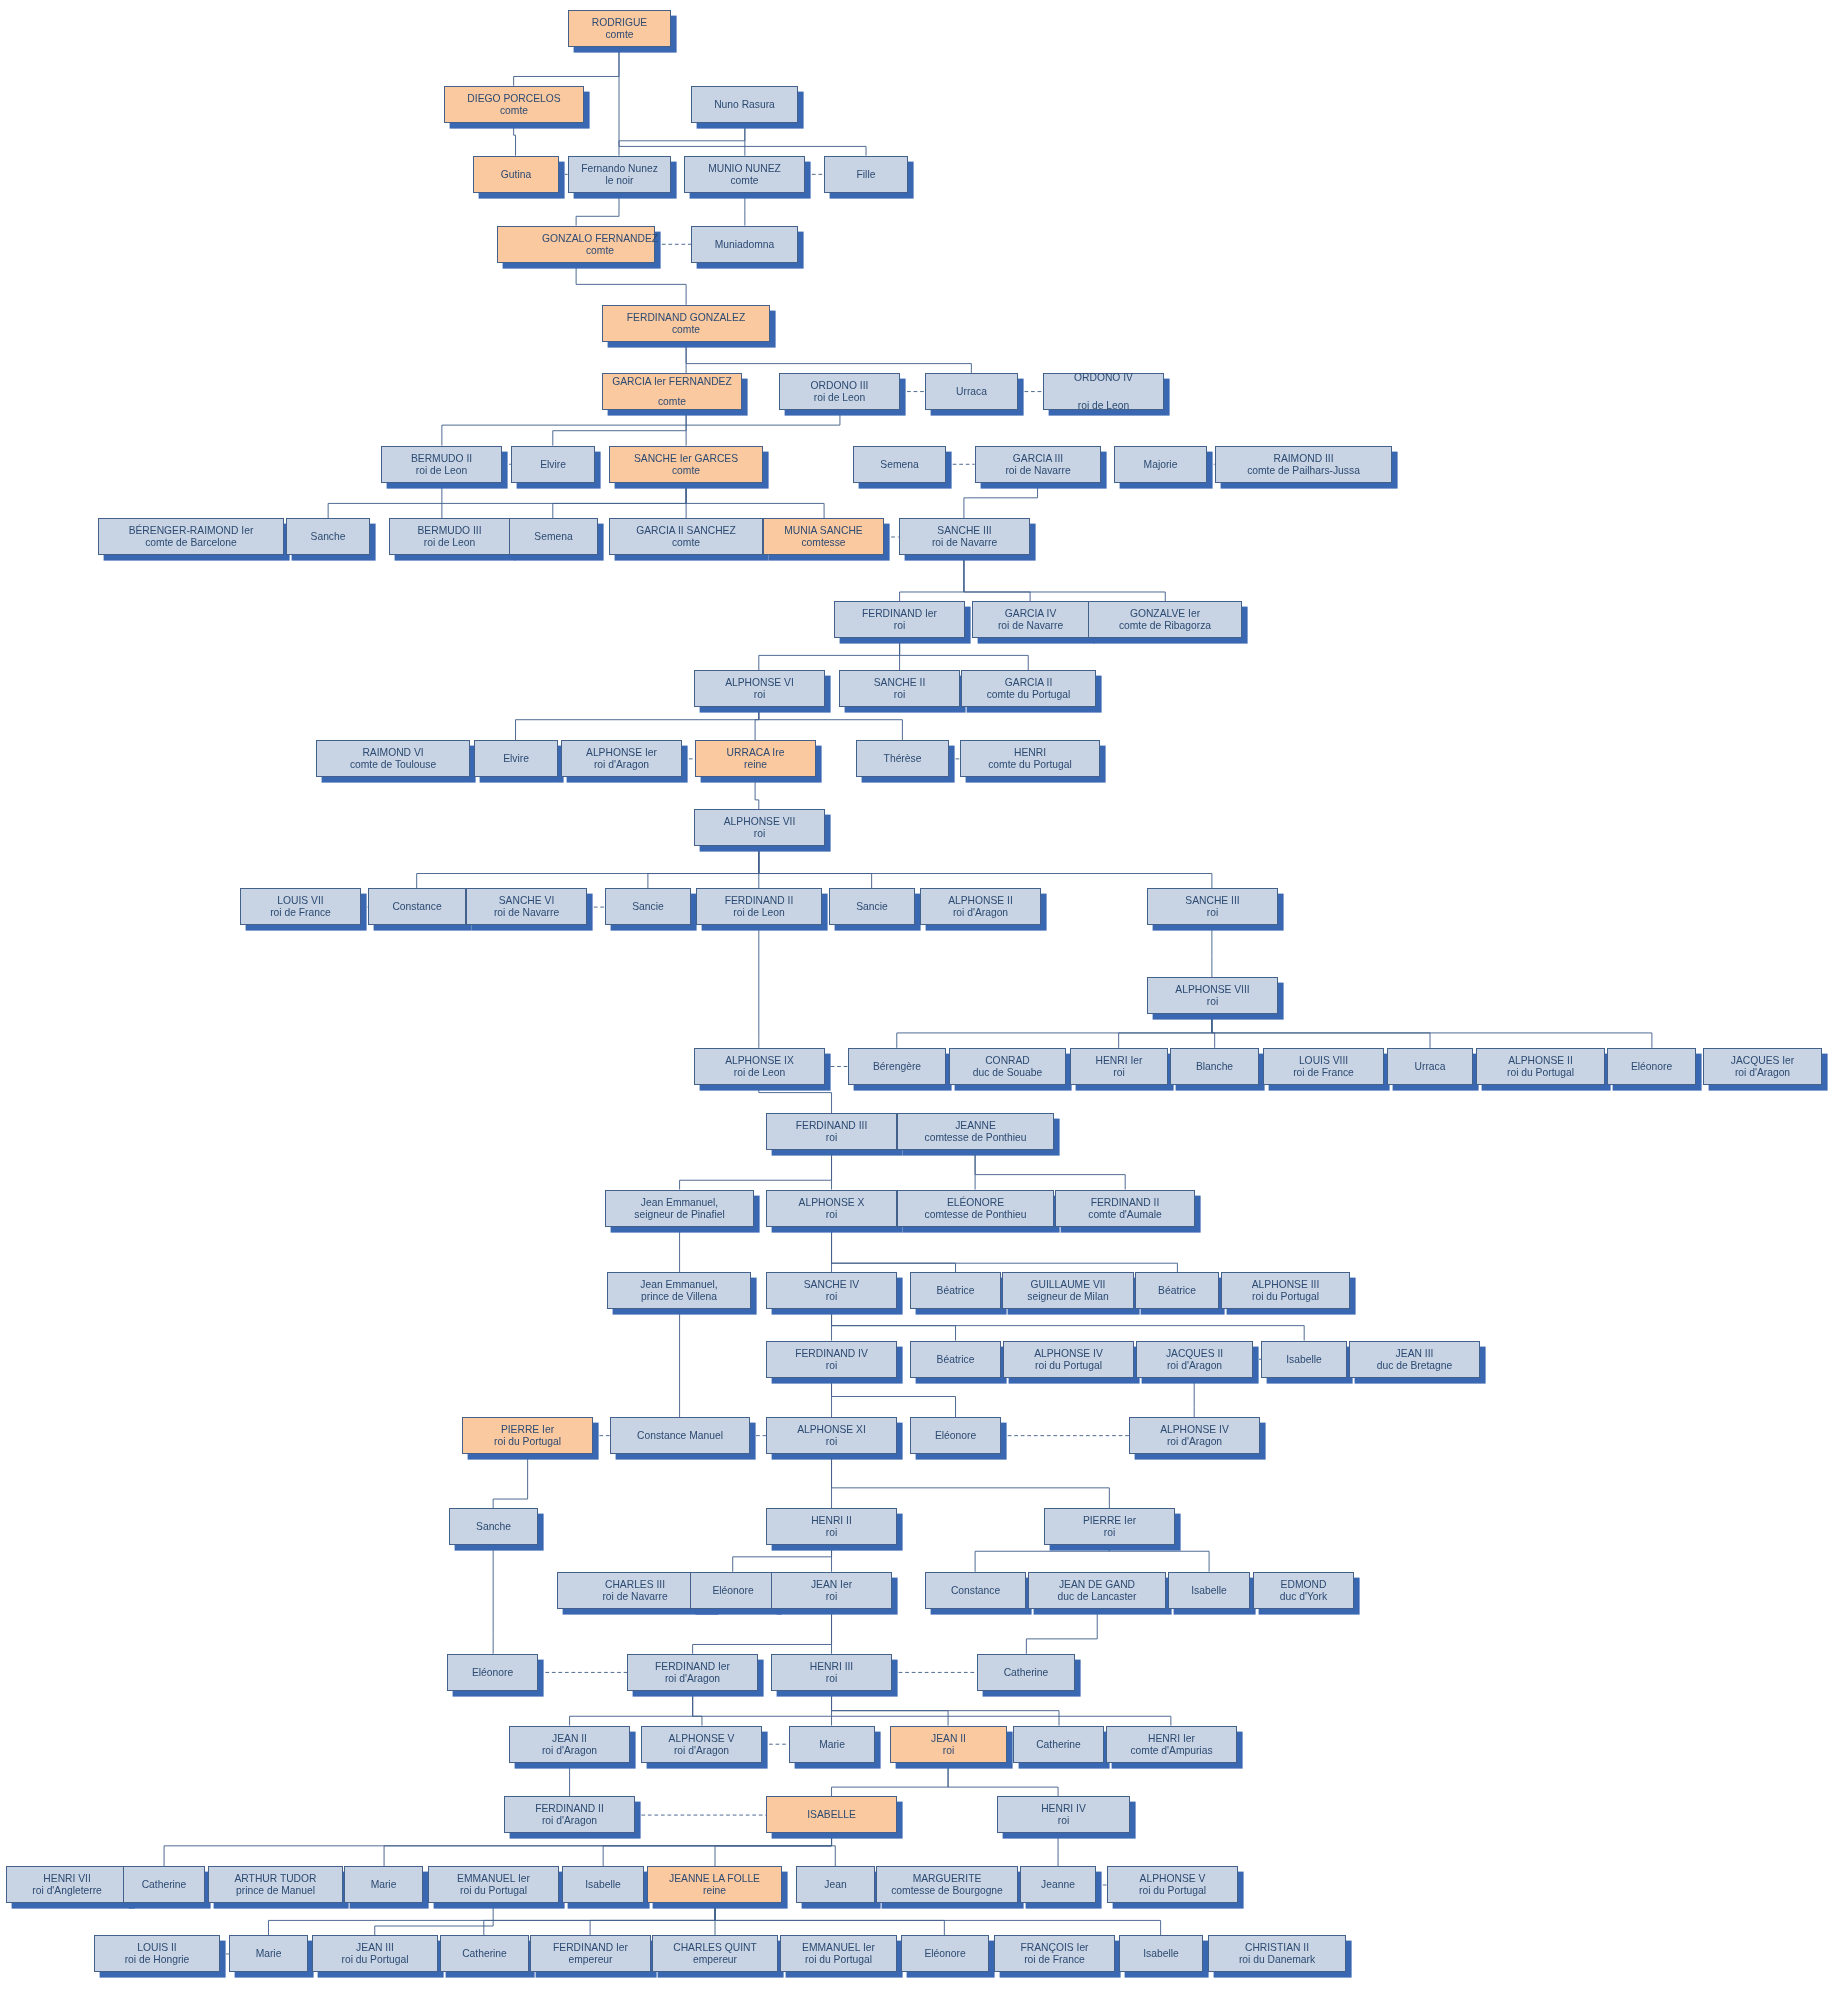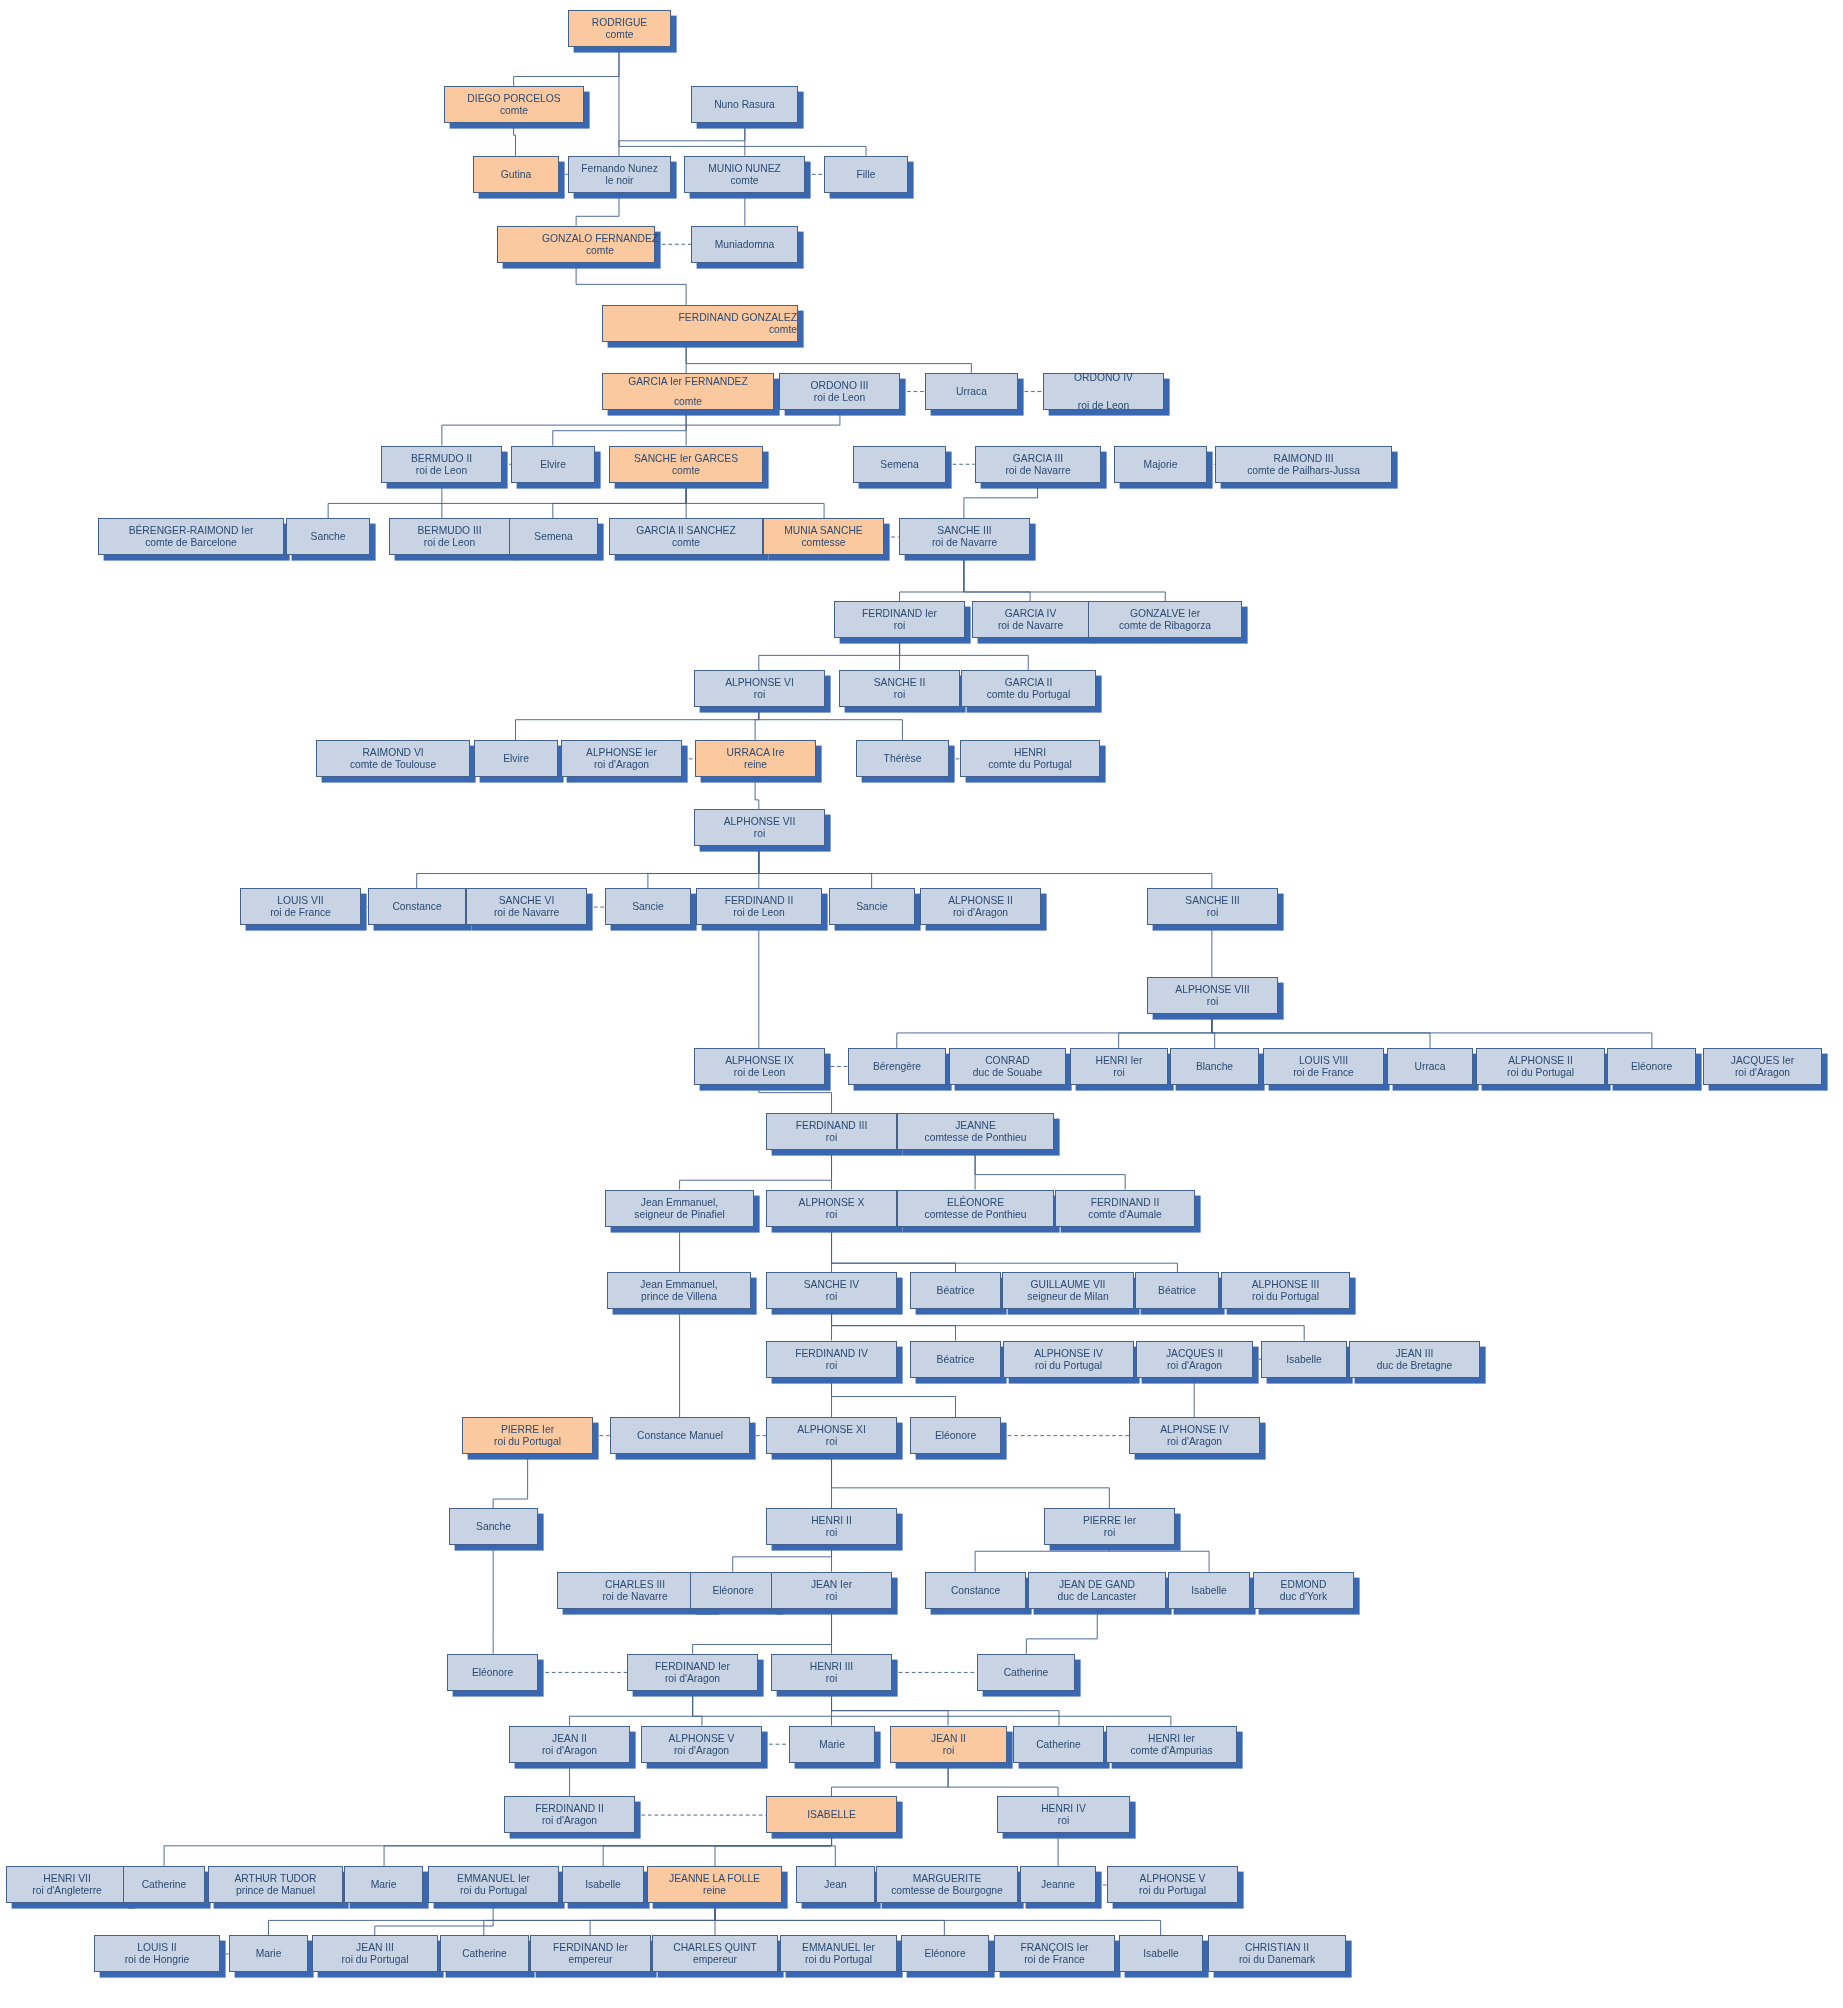--- a/index.html
+++ b/index.html
@@ -189,25 +189,25 @@
     <div class="node" style="left: 824px; top: 156px; width: 84px;">
       <span>Fille</span>
     </div>
     <div class="node royal" style="left: 497px; top: 226px; width: 158px; padding-left: 48px;">
       <span>GONZALO FERNANDEZ</span>
       <span>comte</span>
     </div>
     <div class="node" style="left: 691px; top: 226px; width: 107px;">
       <span>Muniadomna</span>
     </div>
-    <div class="node royal" style="left: 602px; top: 305px; width: 196px; align-items: flex-end;">
+    <div class="node royal" style="left: 602px; top: 305px; width: 168px;">
       <span>FERDINAND GONZALEZ</span>
       <span>comte</span>
     </div>
-    <div class="node royal" style="left: 602px; top: 373px; width: 172px; gap: 8px;">
+    <div class="node royal" style="left: 602px; top: 373px; width: 140px; gap: 8px;">
       <span>GARCIA Ier FERNANDEZ</span>
       <span>comte</span>
     </div>
     <div class="node" style="left: 779px; top: 373px; width: 121px;">
       <span>ORDONO III</span>
       <span>roi de Leon</span>
     </div>
     <div class="node" style="left: 925px; top: 373px; width: 93px;">
       <span>Urraca</span>
     </div>

